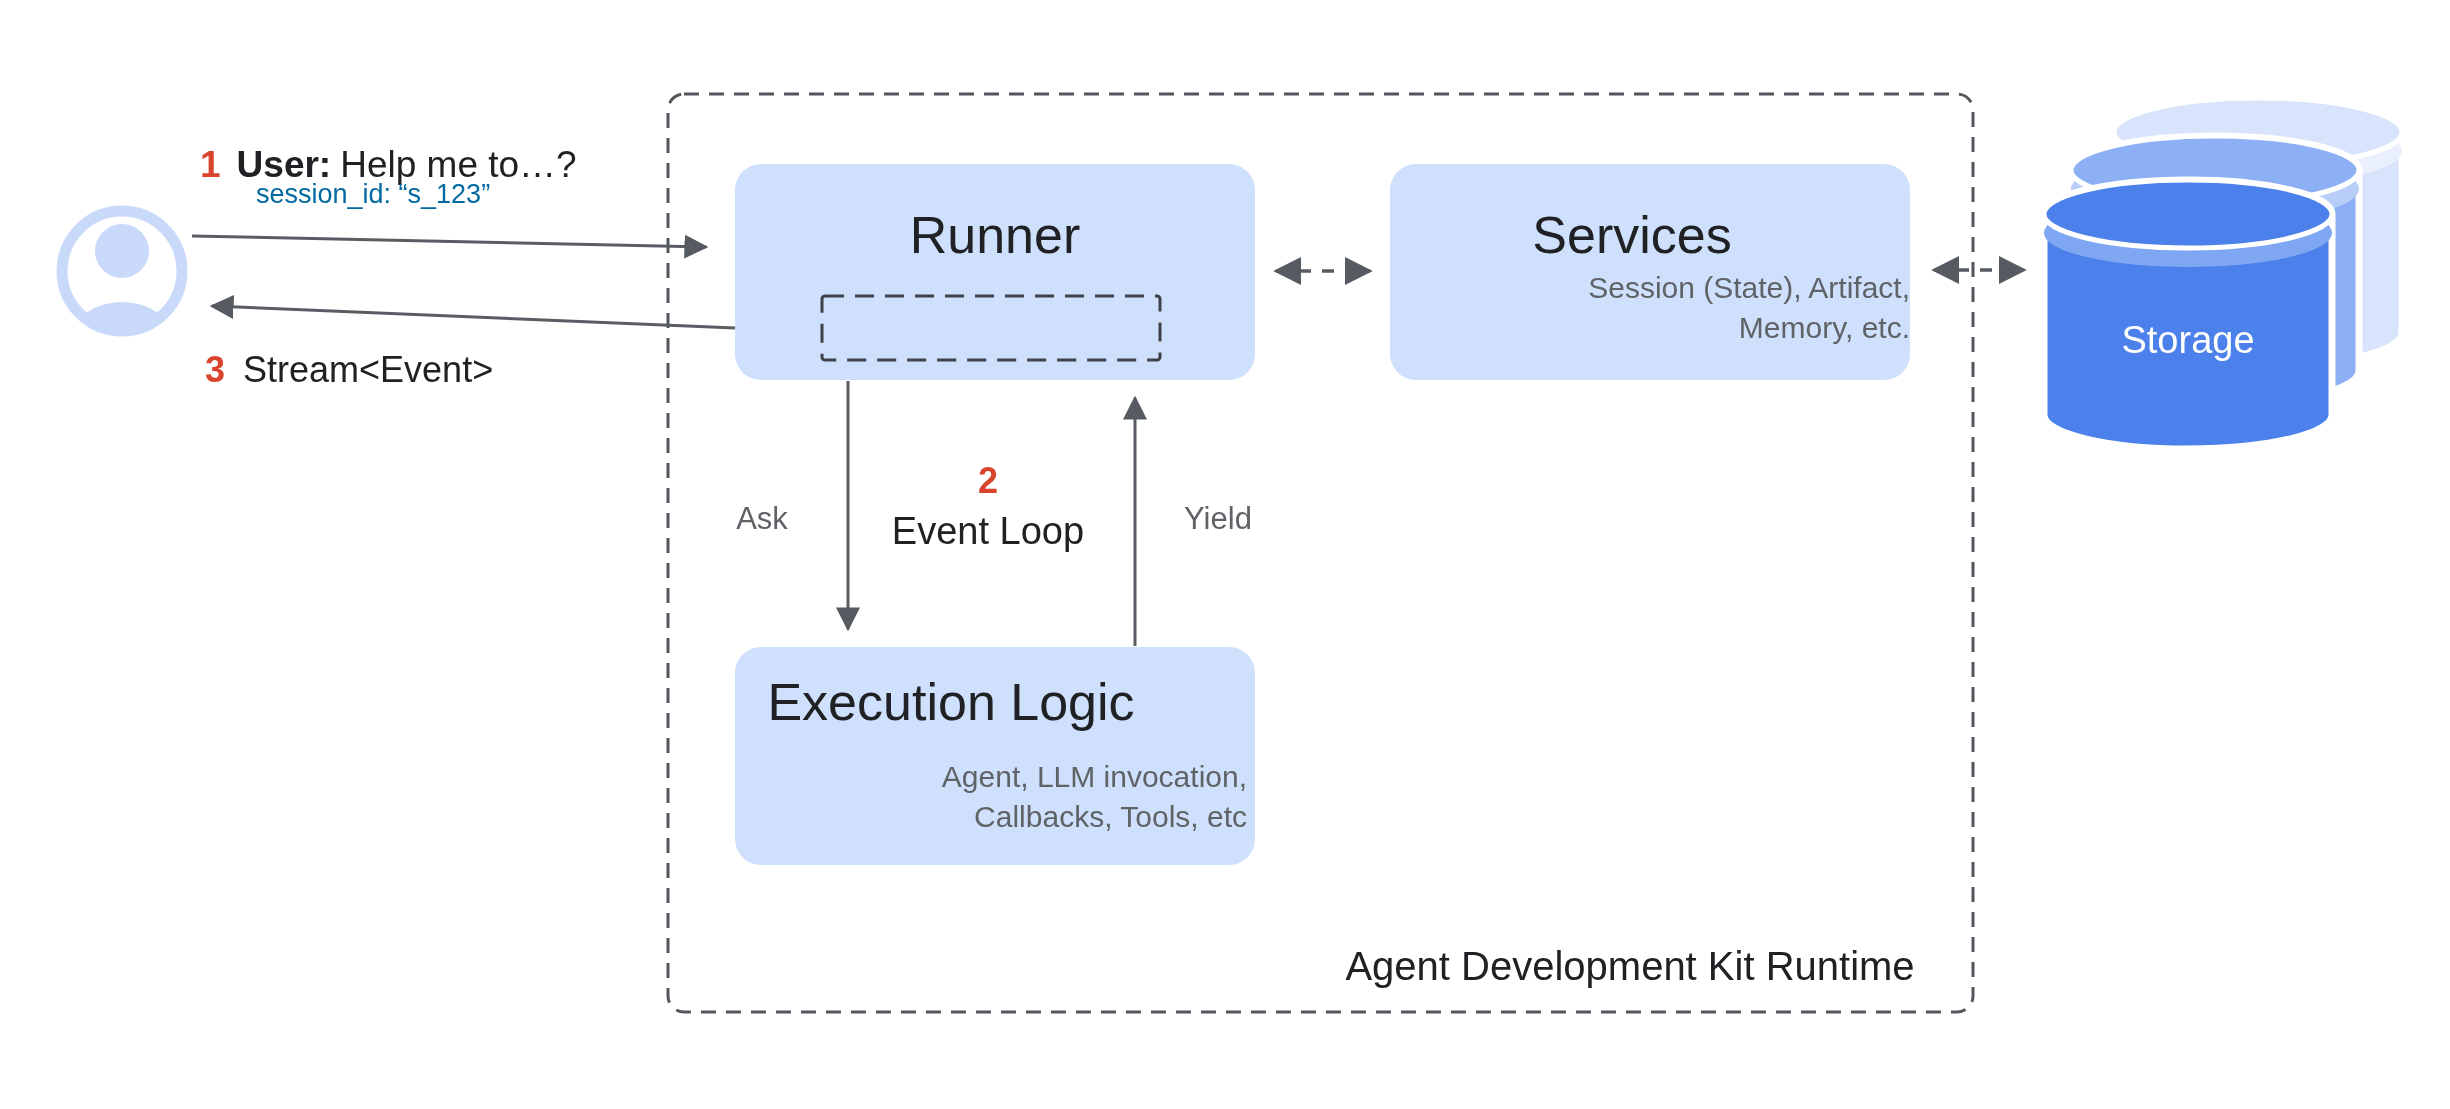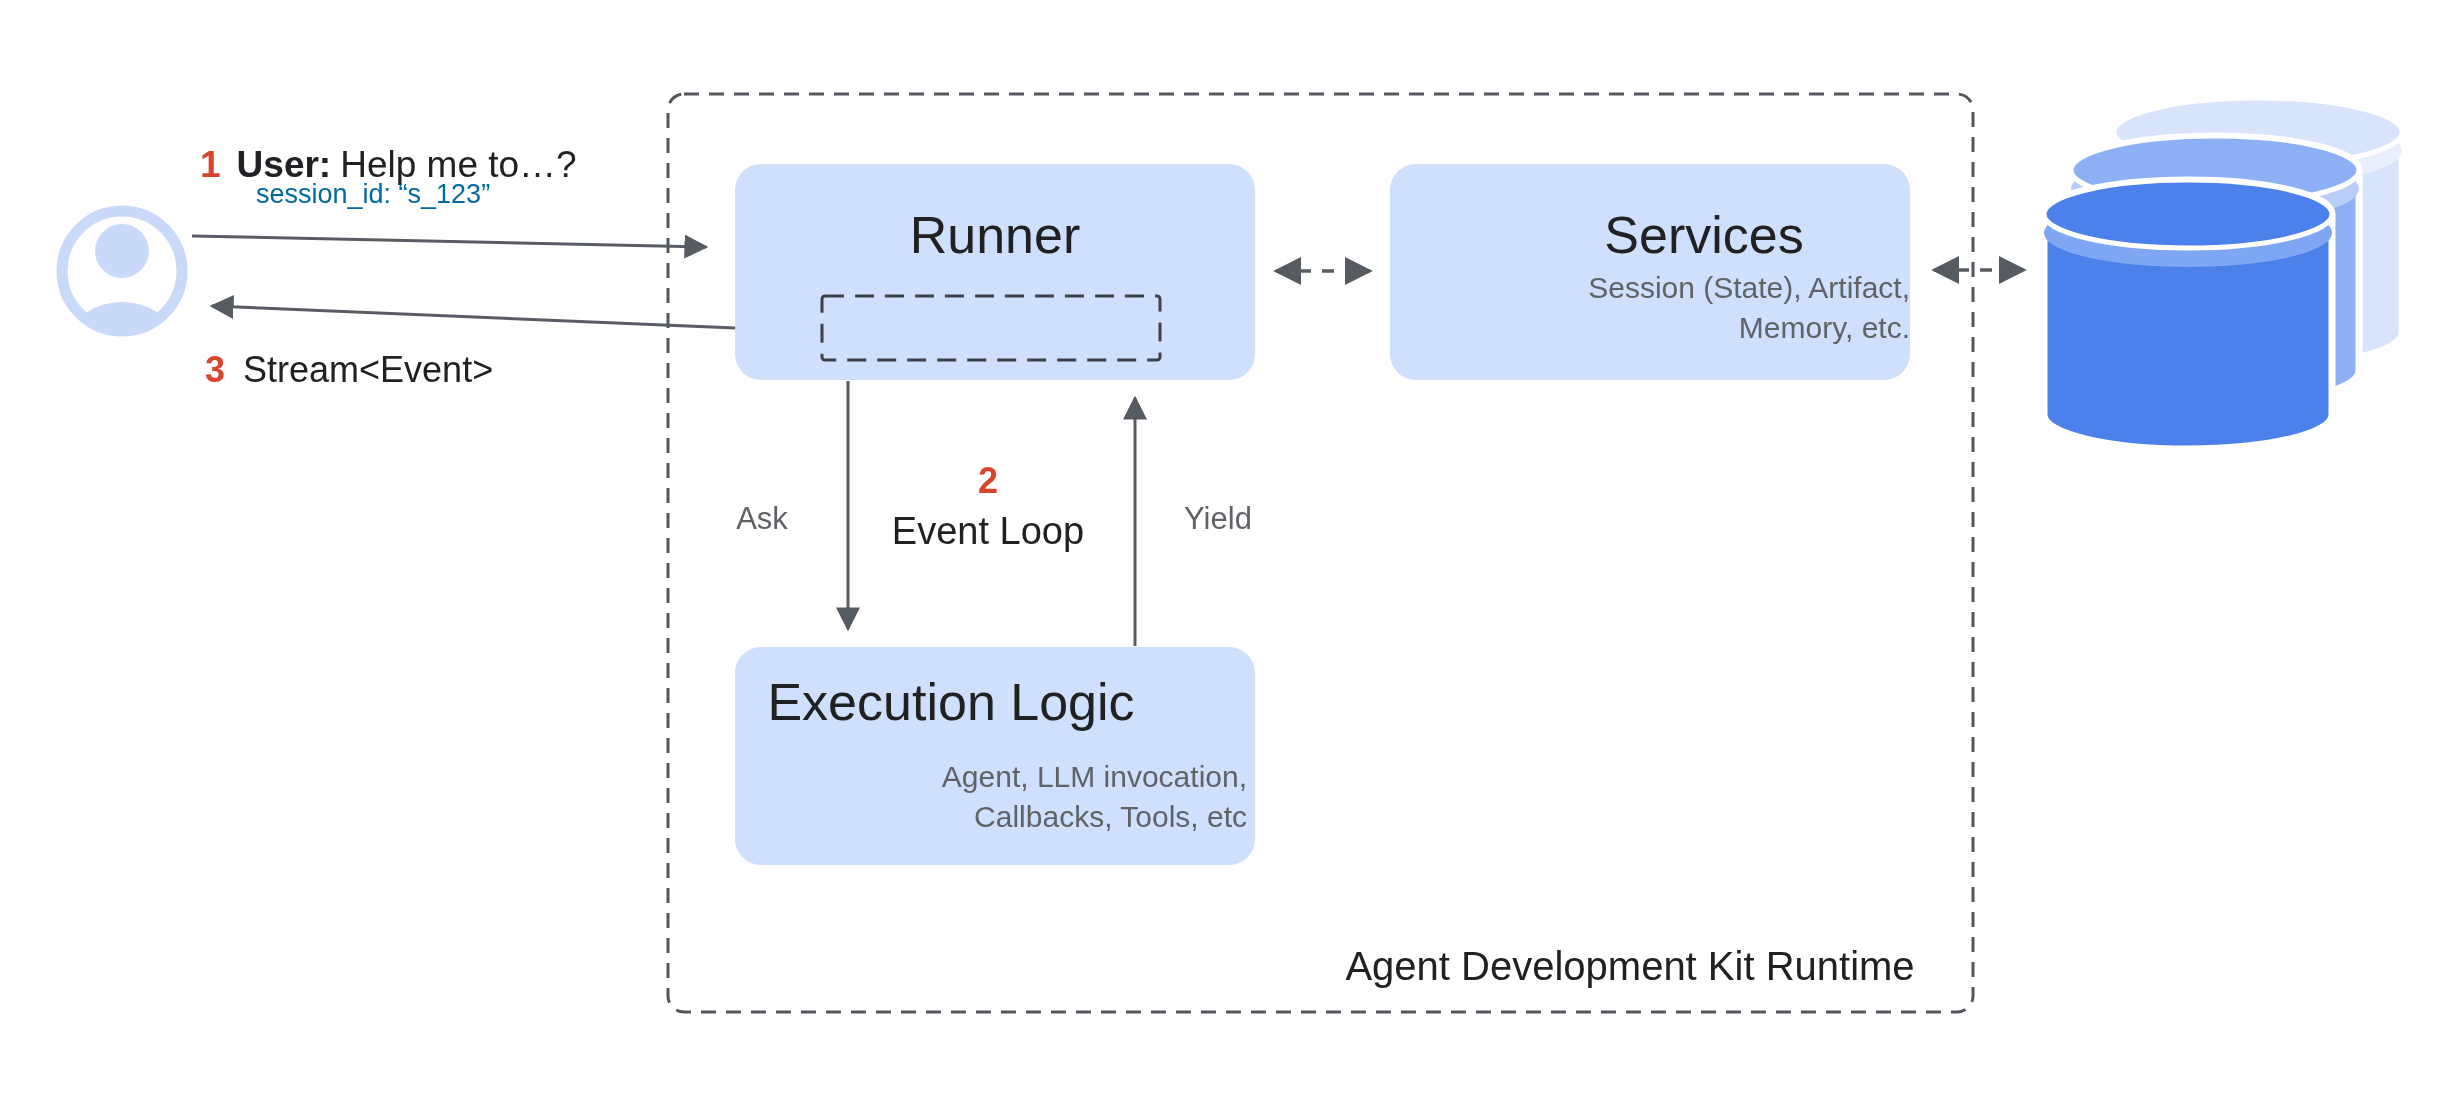--- a/index.html
+++ b/index.html
@@ -26,21 +26,21 @@
   .box{position:absolute;background:var(--box-fill);border-radius:26px;}
   .box-runner{left:735px;top:164px;width:520px;height:216px;}
   .box-services{left:1390px;top:164px;width:520px;height:216px;}
   .box-execution{left:735px;top:647px;width:520px;height:218px;}
 
   .txt{position:absolute;white-space:nowrap;}
   .center{text-align:center;}
 
   .box-title{font-size:52px;color:var(--title-text);font-weight:400;}
   .runner-title{left:735px;top:205px;width:520px;}
-  .services-title{left:1394px;top:205px;width:620px;}
+  .services-title{left:1322px;top:205px;width:620px;}
   .execution-title{left:735px;top:672px;width:432px;}
 
   .box-subtitle{font-size:30px;line-height:40px;color:var(--muted-text);font-weight:400;text-align:right;}
   .services-subtitle{left:1390px;top:268px;width:520px;}
   .execution-subtitle{left:735px;top:757px;width:512px;}
 
   .ep-label{left:822px;top:311px;width:338px;font-size:30px;color:var(--muted-text);}
 
   .step1{left:200px;top:144px;font-size:37px;color:var(--title-text);}
   .step-num{color:var(--accent-red);font-weight:700;}
@@ -137,20 +137,21 @@
       <div>Agent, LLM invocation,</div>
       <div>Callbacks, Tools, etc</div>
     </div>
 
     <div class="txt ask-label center">Ask</div>
     <div class="txt yield-label center">Yield</div>
     <div class="txt center loop-num">2</div>
     <div class="txt center loop-label">Event Loop</div>
 
     <div class="txt center adk-label">Agent Development Kit Runtime</div>
+    <div class="txt center storage-label">Storage</div>
   </div>
 
   <svg class="layer z3" viewBox="0 0 2450 1109" xmlns="http://www.w3.org/2000/svg">
     <defs>
       <marker id="ah" viewBox="0 0 10 10" refX="9" refY="5" markerWidth="8" markerHeight="8" orient="auto-start-reverse">
         <path d="M0,0 L10,5 L0,10 Z" fill="#565a61"></path>
       </marker>
     </defs>
 
     <rect class="runtime-rect" x="668" y="94" width="1305" height="918" rx="16"></rect>

